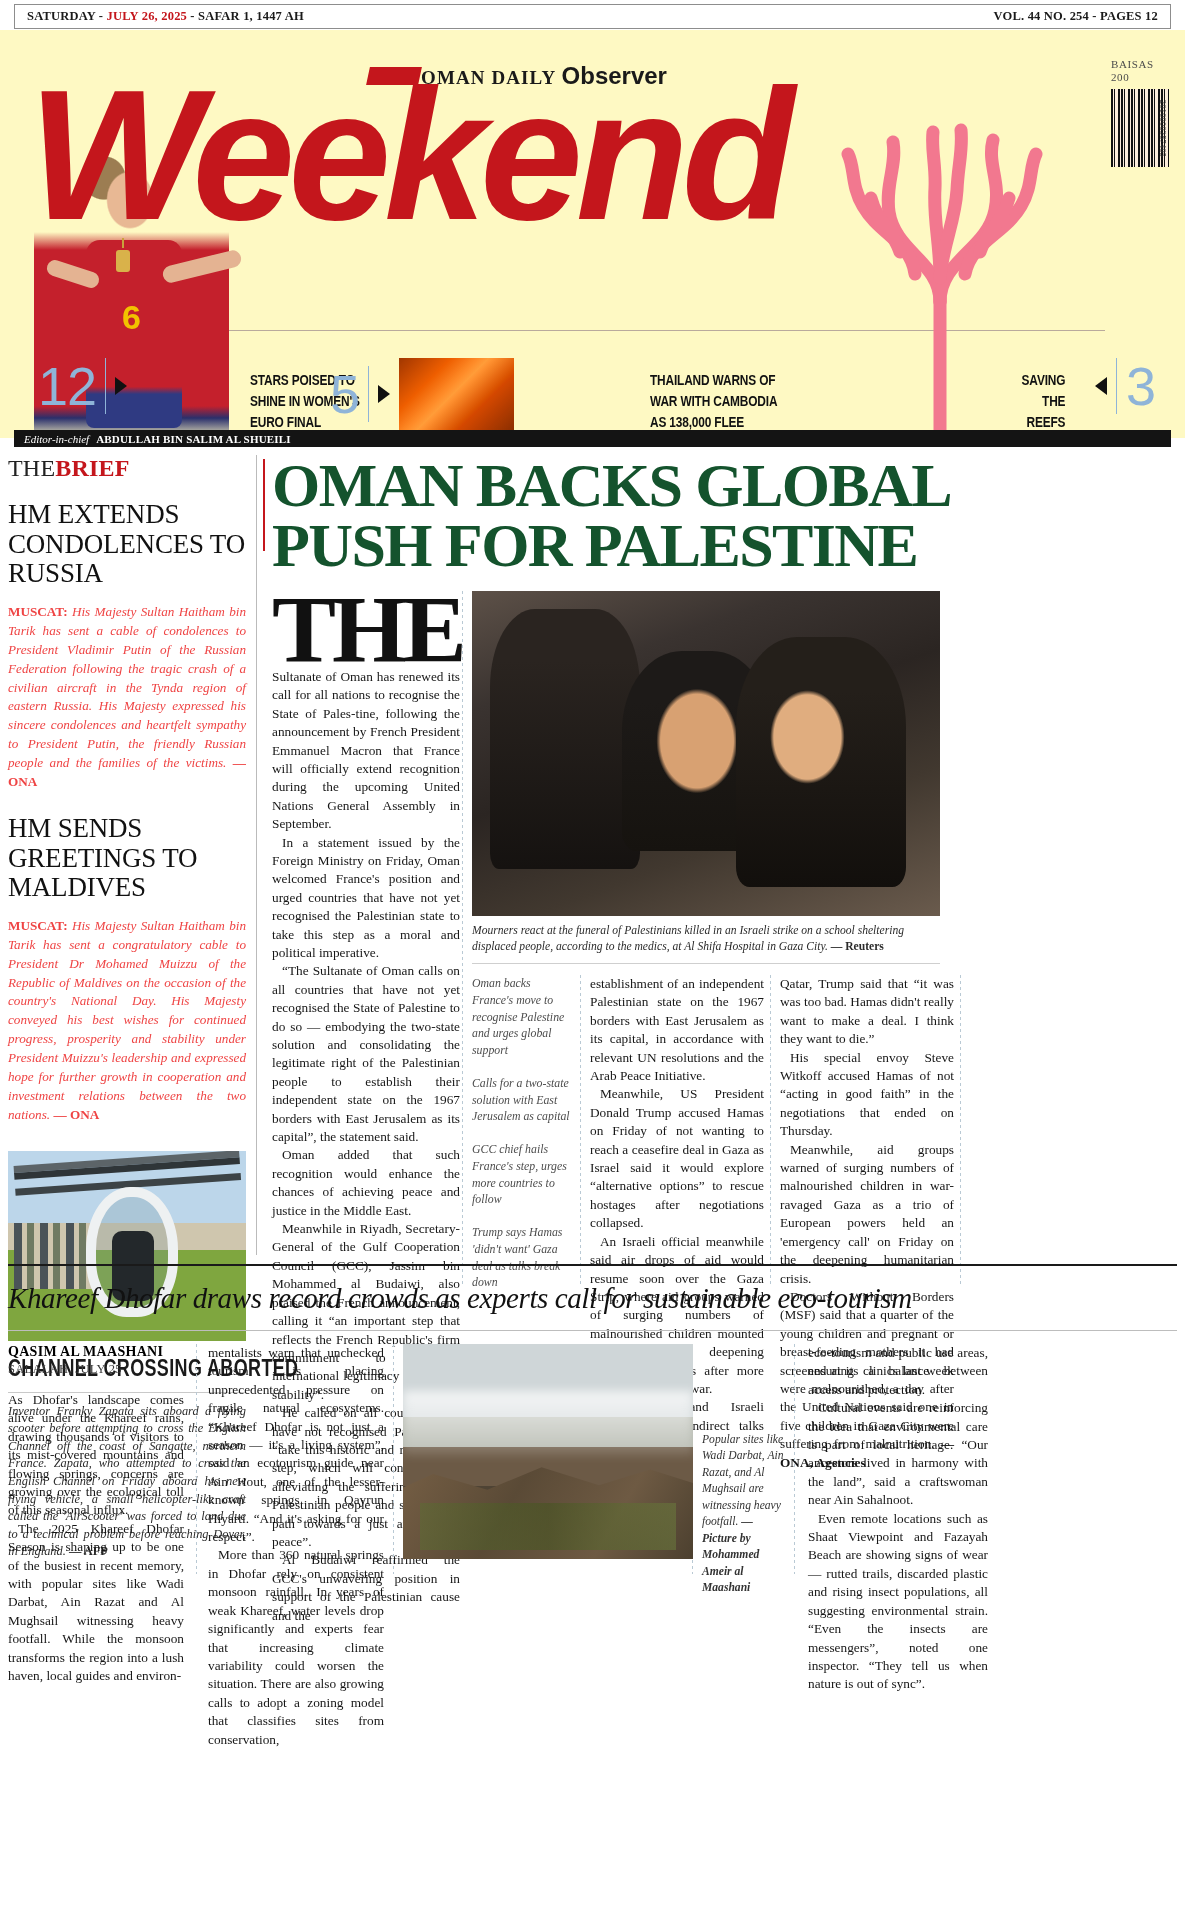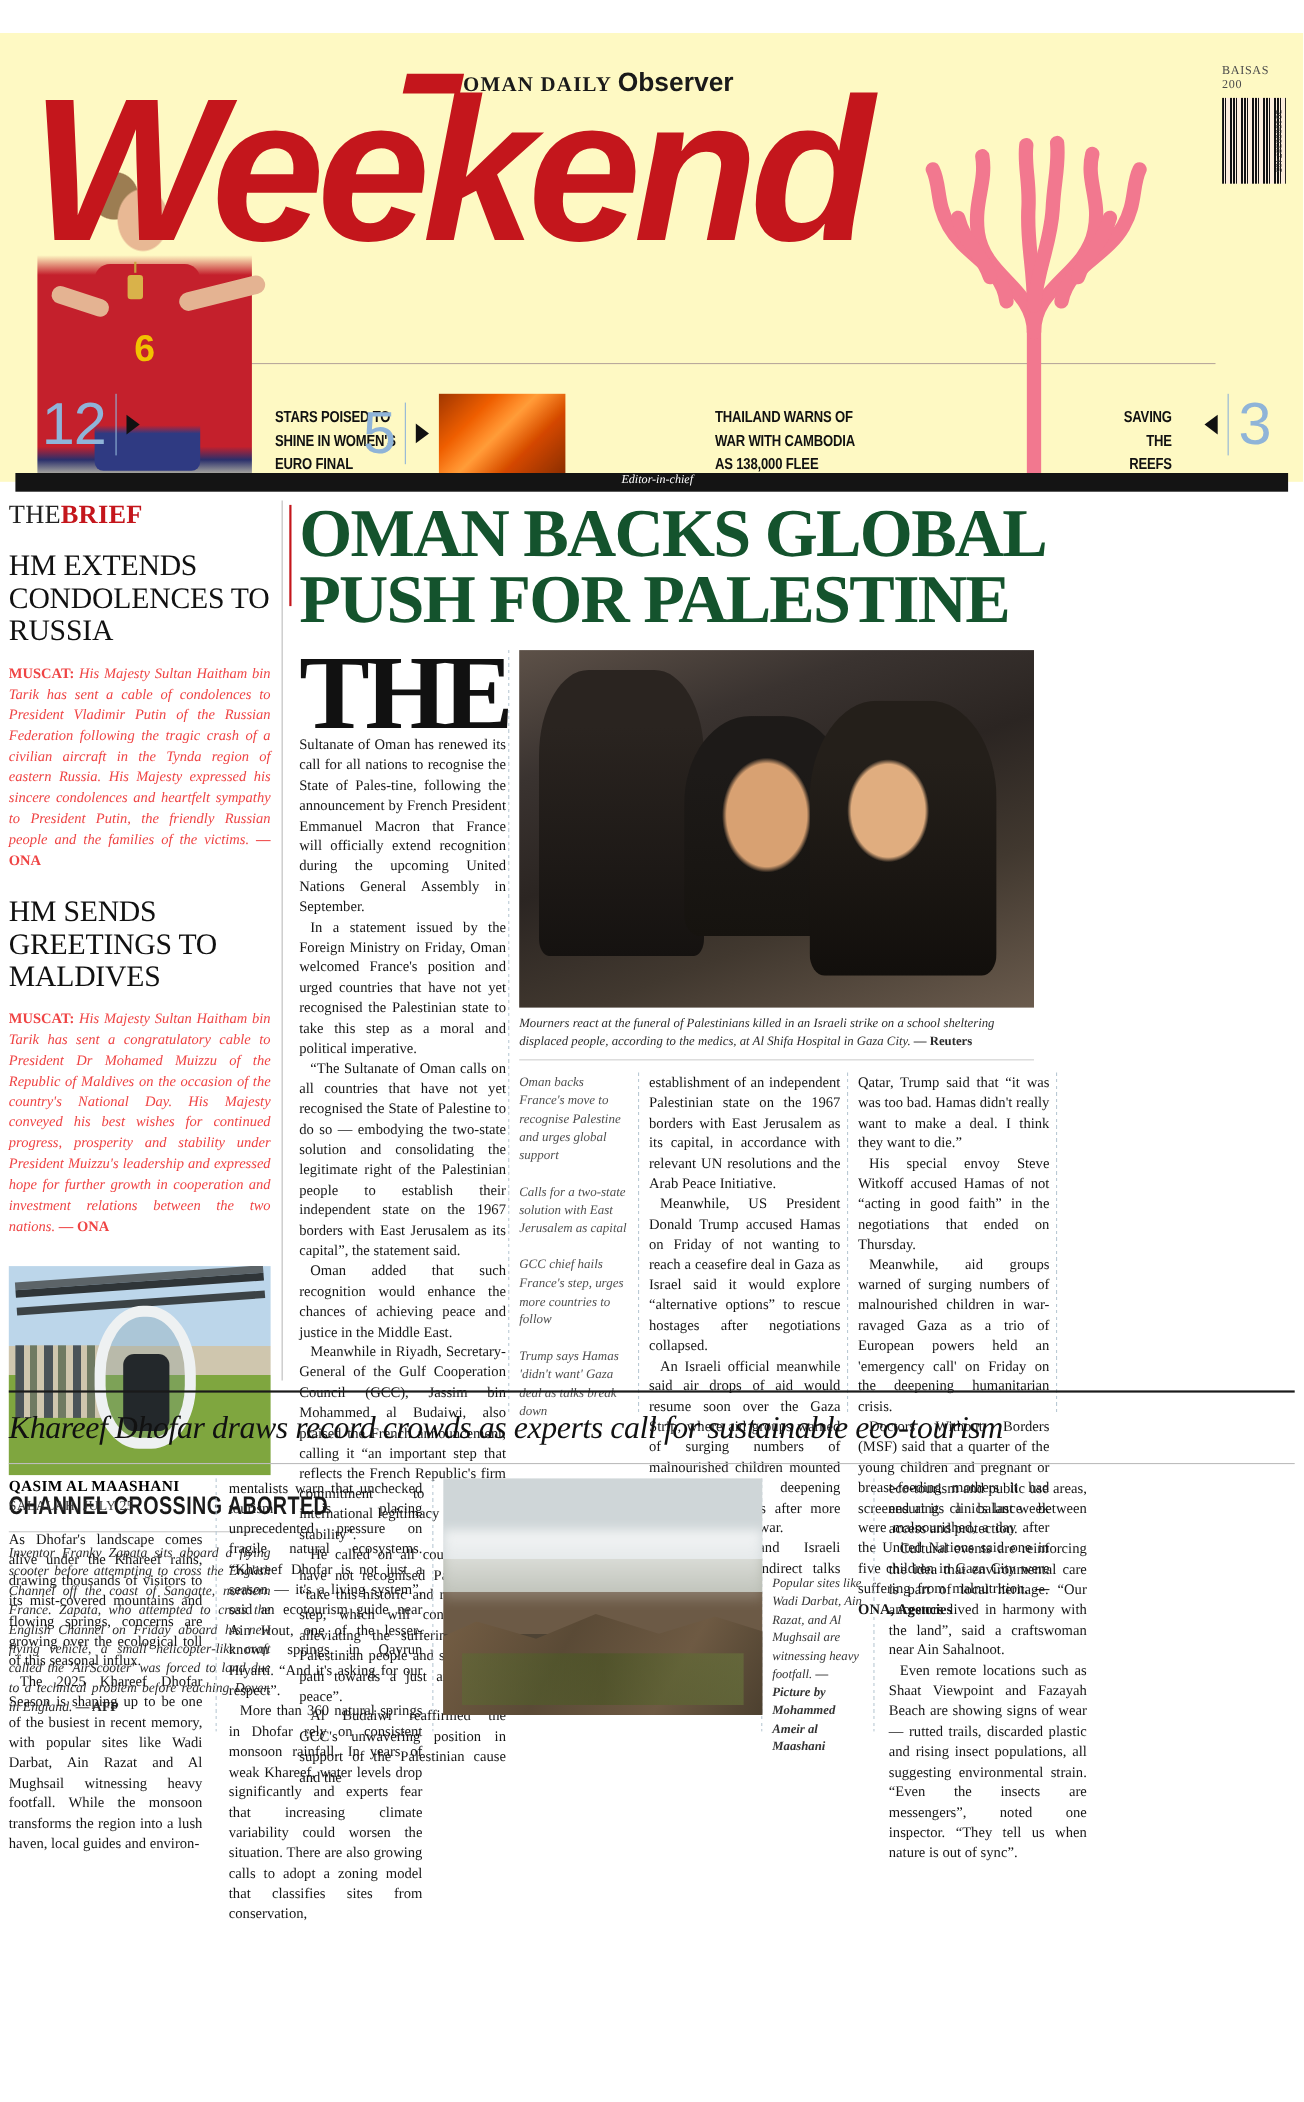--- a/index.html
+++ b/index.html
@@ -89,21 +89,21 @@
   .tarrow.left { border-left:none; border-right:12px solid #111; }
   .ttext { font-family:"Liberation Sans", sans-serif; font-size:14.5px; font-weight:700;
     line-height:1.45; letter-spacing:-.2px; color:#111; transform:scaleX(.82); transform-origin:left center; white-space:nowrap;}
   .ttext.right { transform-origin:right center; text-align:right;}
   .tphoto { width:115px; height:72px;
     background:linear-gradient(135deg,#8c3a08 0%, #d2631a 28%, #f0a053 48%, #b94d10 70%, #7a3205 100%);
     filter:saturate(1.3); }
 
   
   .editorbar { position:absolute; left:14px; top:430px; width:1157px; height:17px; background:#141414;
-    color:#fff; display:flex; align-items:center; padding-left:10px; gap:7px; z-index:6;flex-direction:column;}
+    color:#fff; display:flex; align-items:center; padding-left:10px; gap:7px; z-index:6;}
   .editorbar .lbl { font-style:italic; font-size:11px; }
   .editorbar .nm { font-weight:700; font-size:11px; letter-spacing:.2px; }
 
   
   .content { position:absolute; left:0; top:455px; width:1185px; }
 
   .leftcol { position:absolute; left:8px; top:0; width:238px; }
   .vrule { position:absolute; left:256px; top:0; width:1px; height:800px; background:#bbb; }
 
   .brief-title { font-size:24px; letter-spacing:.2px; margin-bottom:18px; }
@@ -198,20 +198,24 @@
 
   .kcap { position:absolute; left:694px; top:88px; width:86px;
      font-style:italic; font-size:11.6px; line-height:1.42; color:#333; }
   .kcap .credit { font-weight:700; }
 </style>
 </head>
 <body>
 
 <div class="page">
 
+  <div class="infobar">
+    <div><span>SATURDAY - </span><span class="red">JULY 26, 2025</span><span> - SAFAR 1, 1447 AH</span></div>
+    <div>VOL. 44 NO. 254 - PAGES 12</div>
+  </div>
 
   <div class="masthead">
 
     <div class="wordmark-rule"></div>
     <div class="redflag"></div>
     <div class="kicker"><span>OMAN DAILY</span> <b>Observer</b></div>
 
     <svg class="coral" viewBox="0 0 250 330">
       <g stroke="#f2788f" stroke-width="13" fill="none" stroke-linecap="round">
         <path d="M125 330 L125 170"></path>

